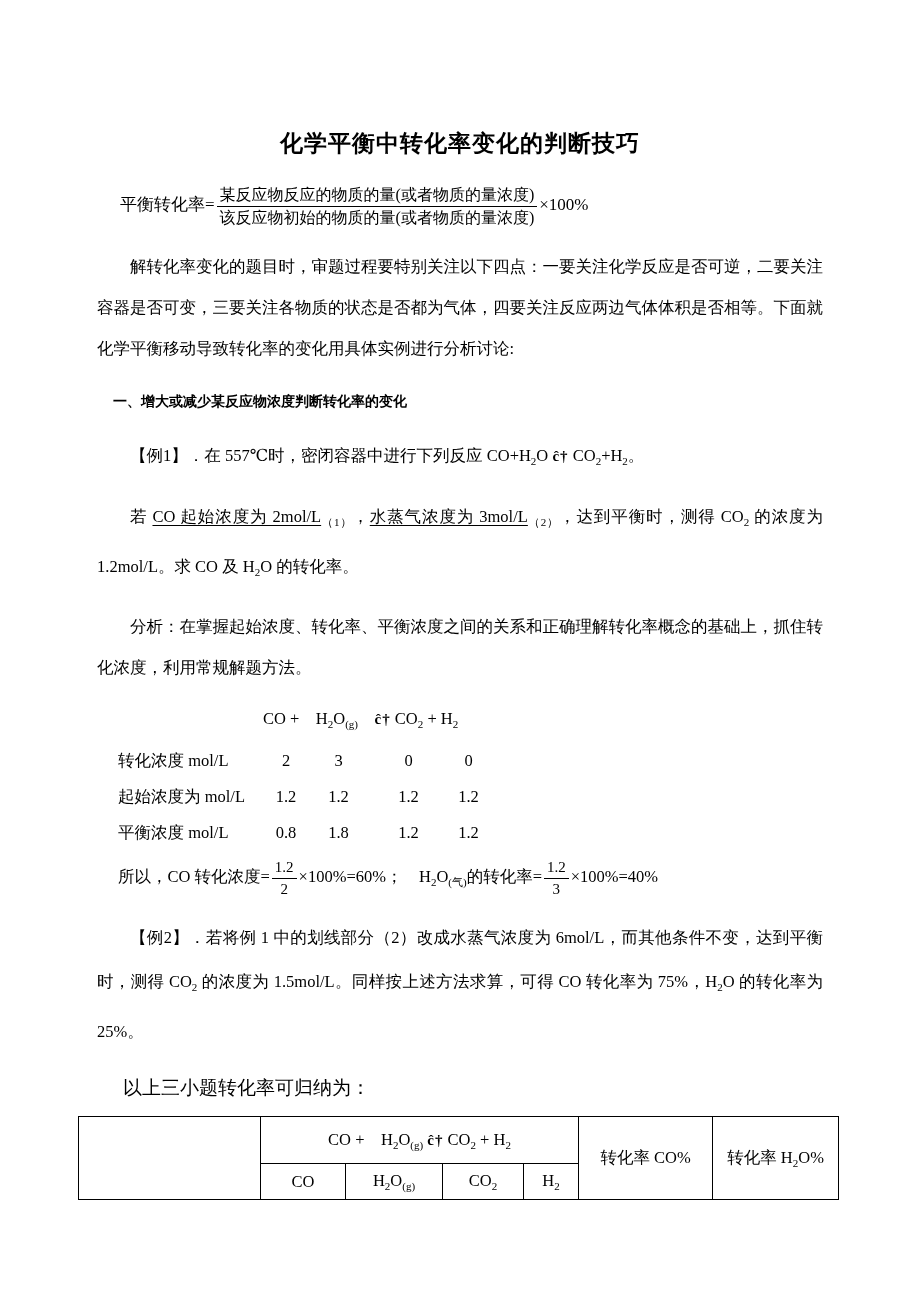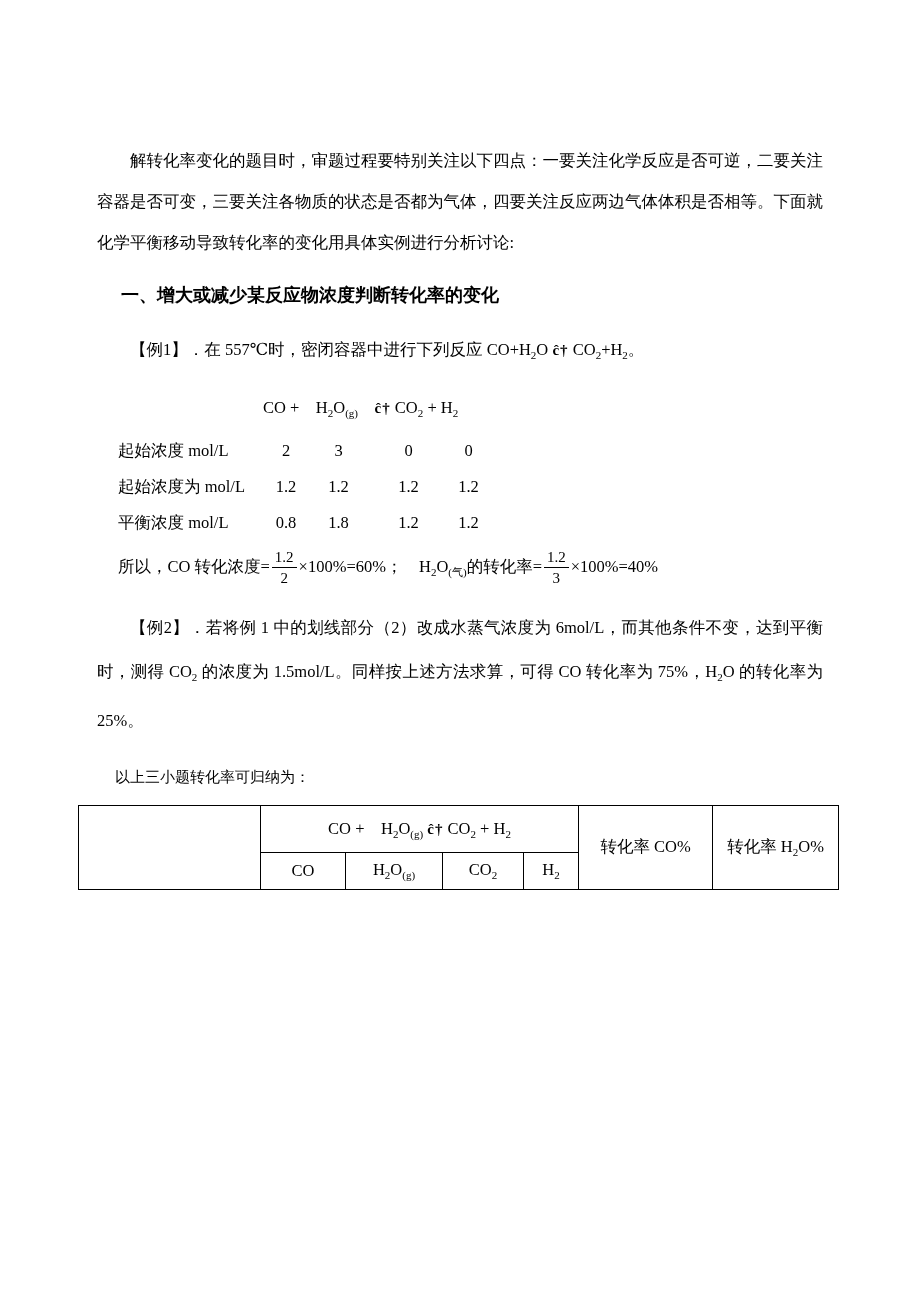--- a/index.html
+++ b/index.html
@@ -20,71 +20,80 @@
   }
   .frac .num{border-bottom:1px solid #000;padding:0 3px 1px 3px;display:block;}
   .frac .den{display:block;padding-top:1px;}
   .formula-line .frac{font-size:16px;}
   p.body{
     font-size:16.5px;line-height:41px;margin:12px;text-align:justify;
     text-indent:2em;
   }
   p.body.loose{line-height:44px;}
   .section-heading{
-    font-size:18px;font-weight:bold;line-height:41px;margin:0;
+    font-size:14px;font-weight:bold;line-height:41px;margin:0;
     text-indent:2em;
   }
   .eq{font-weight:bold;font-size:15px;letter-spacing:1px;}
   sub{font-size:11px;}
   u{text-underline-offset:3px;}
   .ice{margin-top:4px;}
   .ice-eq{font-size:16.5px;line-height:38px;margin-left:178px;white-space:nowrap;}
   .ice-row{
     display:grid;grid-template-columns:148px 40px 65px 75px 45px;
     margin-left:33px;font-size:16.5px;line-height:36px;
   }
   .ice-row .val{text-align:center;}
   .conclusion{
     font-size:16.5px;line-height:44px;margin:4px 0 6px 0;padding-left:33px;
     white-space:nowrap;
   }
   .conclusion .frac{font-size:15px;}
-  .summary-lead{font-size:15px;line-height:44px;margin:0;text-indent:2em;}
+  .summary-lead{font-size:19px;line-height:44px;margin:0;text-indent:2em;}
   table.sum{
     border-collapse:collapse;margin:6px 0 0 -7px;width:760px;
     font-size:16.5px;table-layout:fixed;
   }
   table.sum td{
     border:1px solid #000;text-align:center;vertical-align:middle;
     padding:6px 3px;overflow:hidden;
   }
   table.sum td.eqcell{padding:12px 3px;}
   table.sum td.subhead{padding:7px 3px;}
 </style>
 </head>
 <body>
 
 <div class="page">
 
+  <h1 class="title">化学平衡中转化率变化的判断技巧</h1>
 
+  <div class="formula-line">
+    <span>平衡转化率=</span><span class="frac">
+        <span class="num">某反应物反应的物质的量(或者物质的量浓度)</span>
+        <span class="den">该反应物初始的物质的量(或者物质的量浓度)</span>
+      </span><span>×100%</span>
+  </div>
 
   <p class="body">解转化率变化的题目时，审题过程要特别关注以下四点：一要关注化学反应是否可逆，二要关注容器是否可变，三要关注各物质的状态是否都为气体，四要关注反应两边气体体积是否相等。下面就化学平衡移动导致转化率的变化用具体实例进行分析讨论:</p>
 
   <p class="section-heading">一、增大或减少某反应物浓度判断转化率的变化</p>
 
 
   <p class="body loose">【例1】．在 557℃时，密闭容器中进行下列反应 CO+H<sub>2</sub>O <span class="eq">ĉ†</span> CO<sub>2</sub>+H<sub>2</sub>。</p>
 
+  <p class="body loose">若 <u>CO 起始浓度为 2mol/L</u><sub>（1）</sub>，<u>水蒸气浓度为 3mol/L</u><sub>（2）</sub>，达到平衡时，测得 CO<sub>2</sub> 的浓度为 1.2mol/L。求 CO 及 H<sub>2</sub>O 的转化率。</p>
 
+  <p class="body">分析：在掌握起始浓度、转化率、平衡浓度之间的关系和正确理解转化率概念的基础上，抓住转化浓度，利用常规解题方法。</p>
 
   <div class="ice">
     <div class="ice-eq">CO +　H<sub>2</sub>O<sub>(g)</sub>　<span class="eq">ĉ†</span> CO<sub>2</sub> + H<sub>2</sub></div>
 
     <div class="ice-row">
-      <span class="lbl">起始浓度  mol/L</span>
+      <span class="lbl">转化浓度  mol/L</span>
       <span class="val">2</span>
       <span class="val">3</span>
       <span class="val">0</span>
       <span class="val">0</span>
     </div>
     <div class="ice-row">
       <span class="lbl">起始浓度为  mol/L</span>
       <span class="val">1.2</span>
       <span class="val">1.2</span>
       <span class="val">1.2</span>

